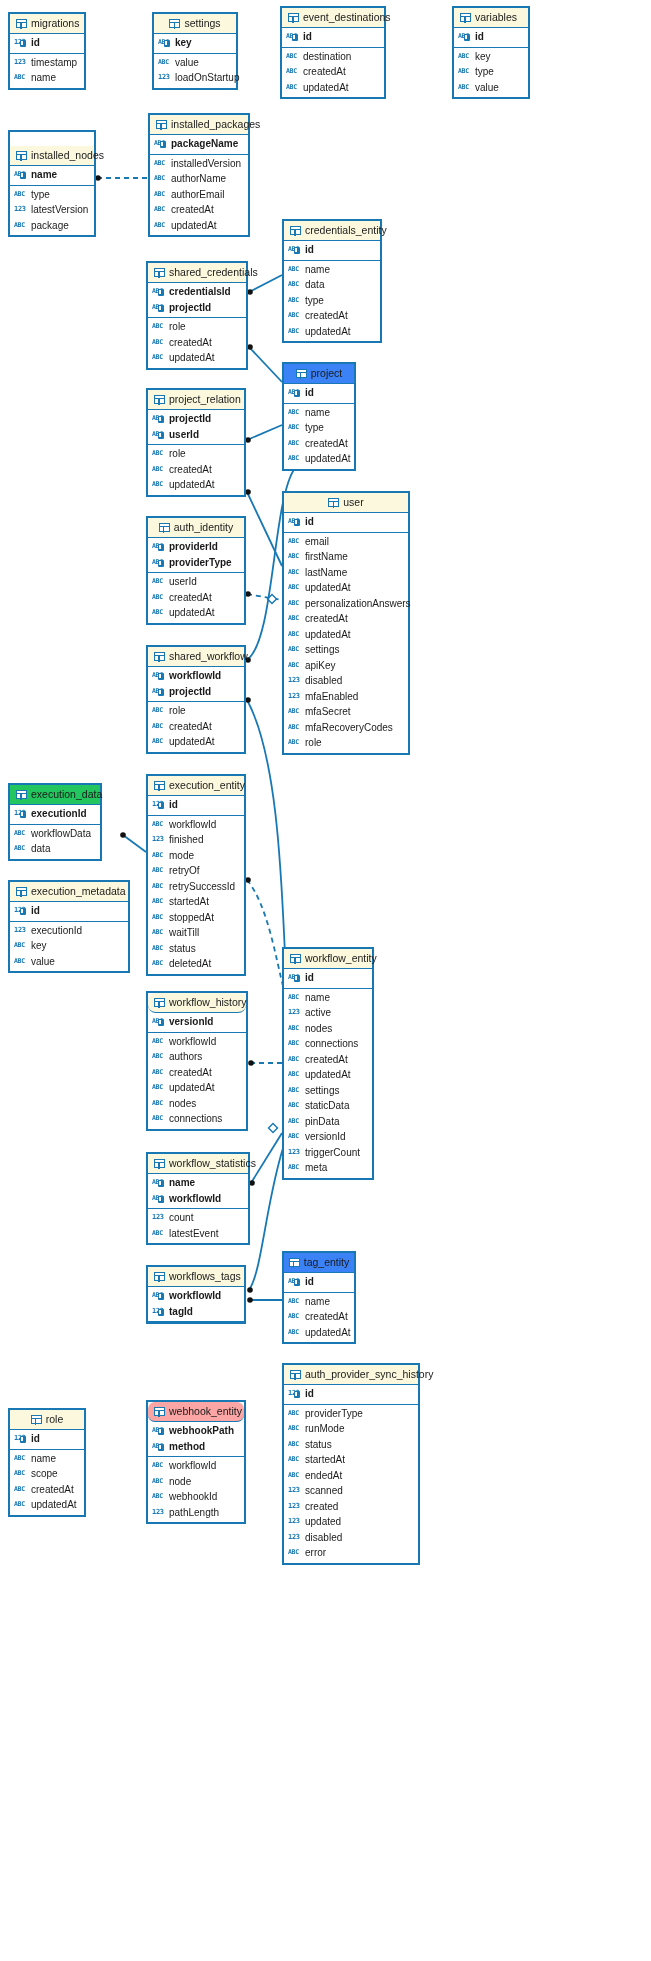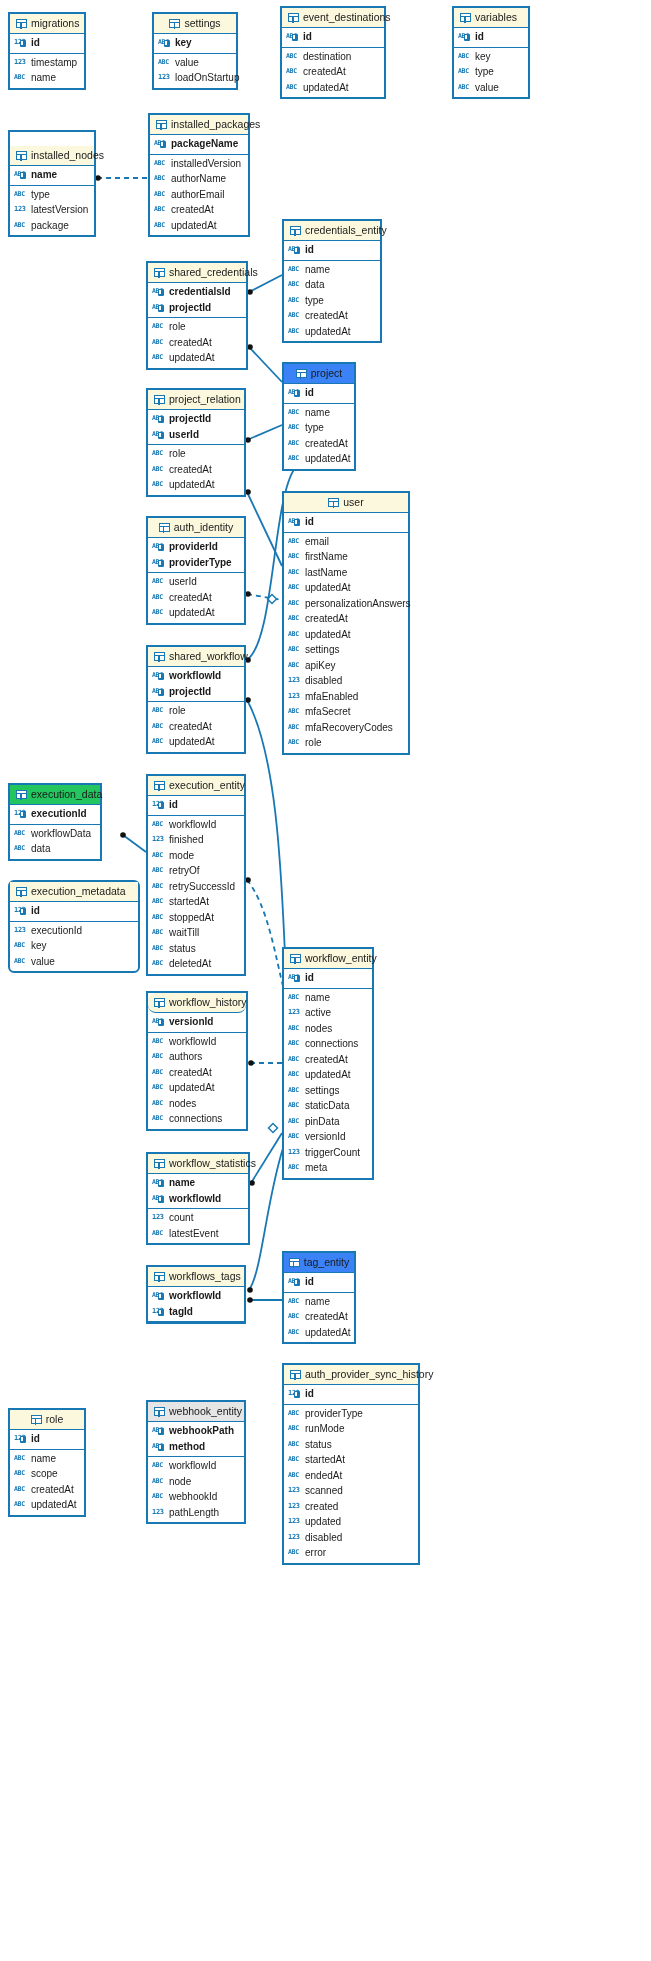--- a/index.html
+++ b/index.html
@@ -652,21 +652,21 @@
           <div class="col">
             <span class="badge">ABC</span>
             <span>workflowData</span>
           </div>
           <div class="col">
             <span class="badge">ABC</span>
             <span>data</span>
           </div>
         </div>
       </div>
-      <div class="tbl" style="left: 8px; top: 880px; width: 132px; border-color: rgb(24, 120, 180); border-radius: 6px;">
+      <div class="tbl" style="left: 8px; top: 880px; width: 122px; border-color: rgb(24, 120, 180);">
         <div class="tbl-title lead" style="background: rgb(251, 248, 221); border-bottom-color: rgb(24, 120, 180);">
           <span class="tblicon"></span>
           <span class="ttxt">execution_metadata</span>
         </div>
         <div class="sec pk-sec" style="border-bottom-color: rgb(24, 120, 180);">
           <div class="col pk">
             <span class="badge num keyed">123</span>
             <span>id</span>
           </div>
         </div>
@@ -901,21 +901,21 @@
             <span class="badge num">123</span>
             <span>disabled</span>
           </div>
           <div class="col">
             <span class="badge">ABC</span>
             <span>error</span>
           </div>
         </div>
       </div>
       <div class="tbl" style="left: 146px; top: 1400px; width: 100px; border-color: rgb(24, 120, 180);">
-        <div class="tbl-title lead" style="background: #e5e5e5; border-bottom-color: rgb(24, 120, 180);">
+        <div class="tbl-title lead" style="background: #fca5a5; border-bottom-color: rgb(24, 120, 180); border-radius: 7px;">
           <span class="tblicon"></span>
           <span class="ttxt">webhook_entity</span>
         </div>
         <div class="sec pk-sec" style="border-bottom-color: rgb(24, 120, 180);">
           <div class="col pk">
             <span class="badge keyed">ABC</span>
             <span>webhookPath</span>
           </div>
           <div class="col pk">
             <span class="badge keyed">ABC</span>

